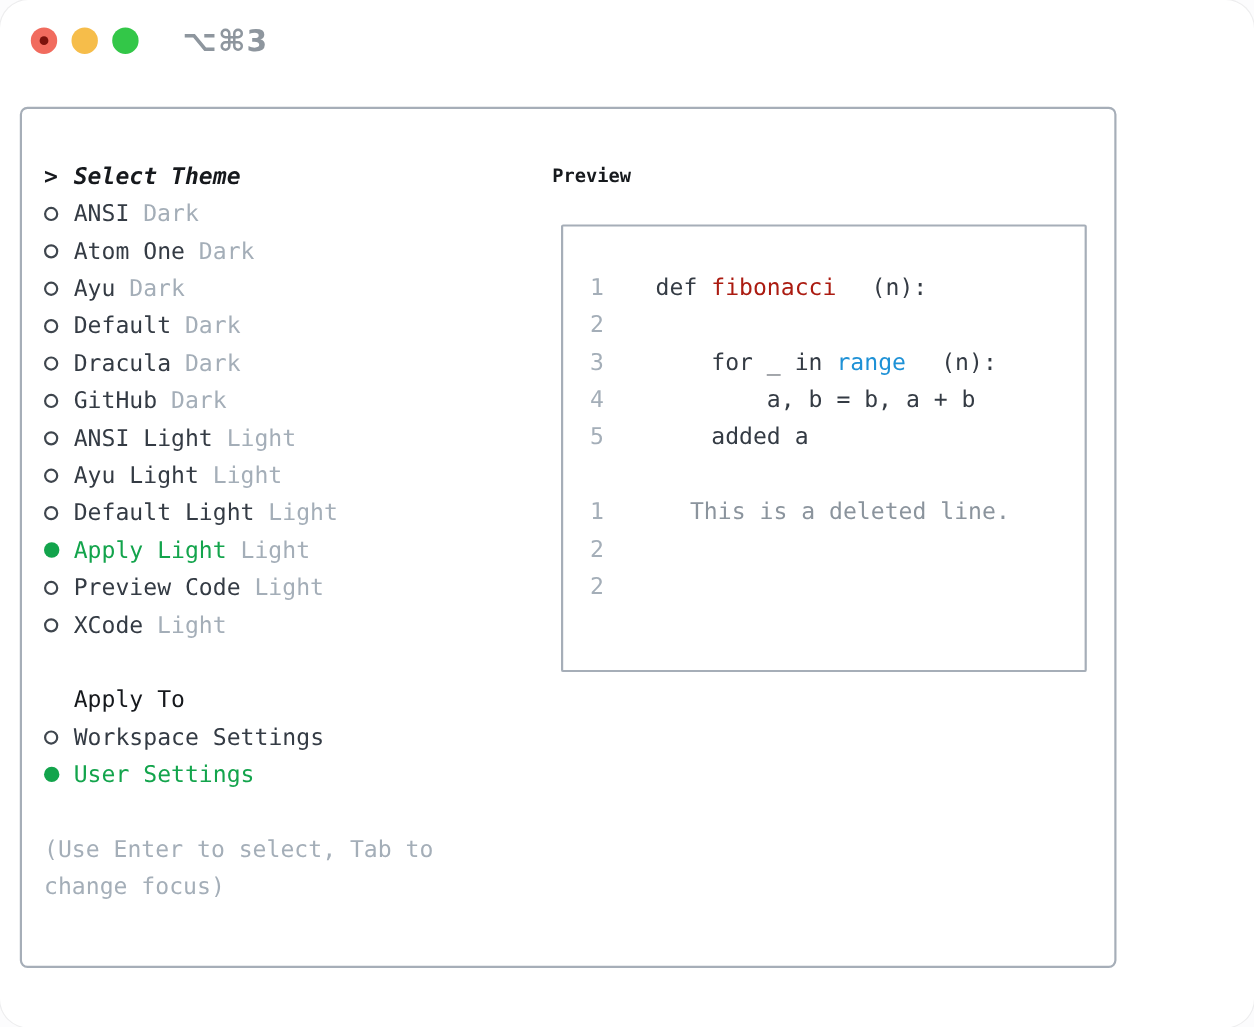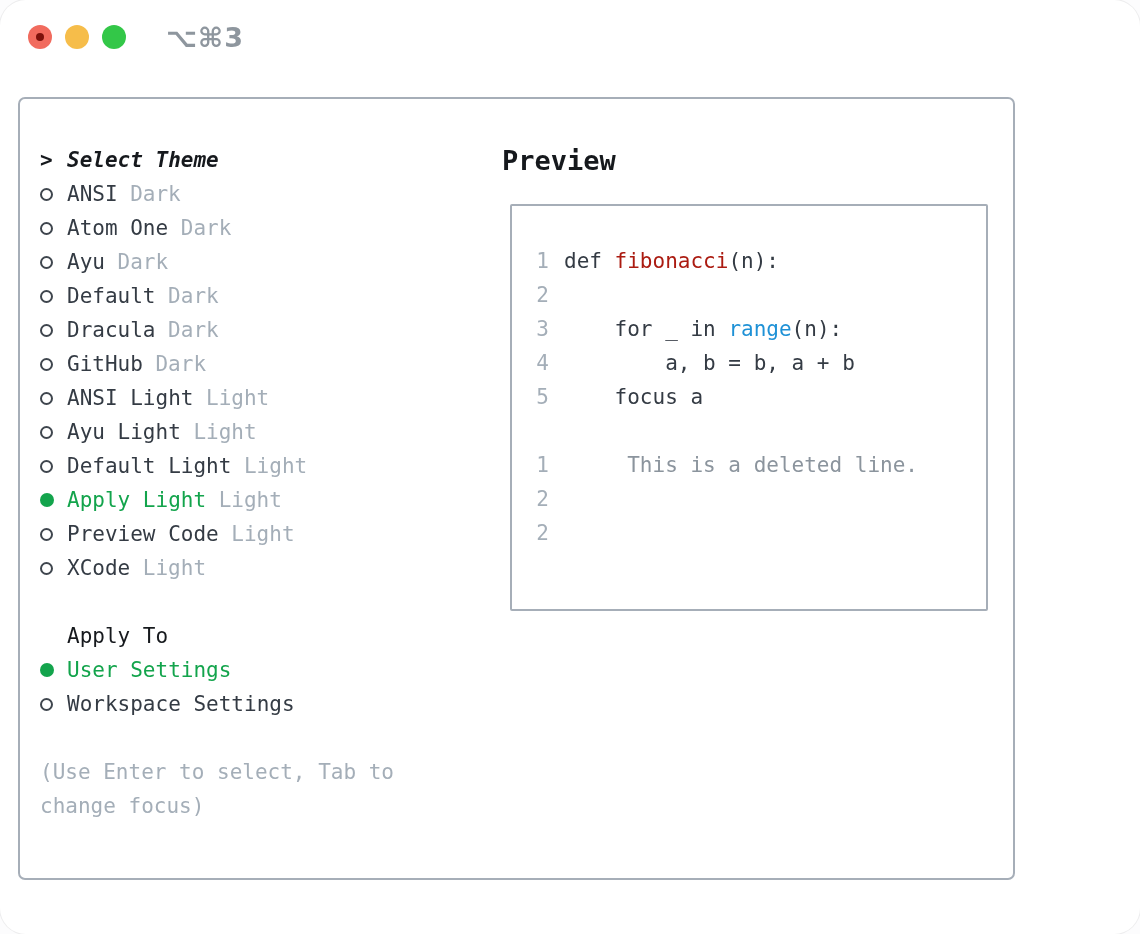--- a/index.html
+++ b/index.html
@@ -68,34 +68,34 @@
   .theme-name.selected{color:var(--green);}
   .theme-variant{color:var(--muted);margin-left:0.6em;white-space:pre;}
   .apply-title{color:var(--text-black);}
   .apply-label.selected{color:var(--green);}
   .spacer{height:34px;}
   .hint{width:420px;line-height:34px;color:var(--muted);}
 
   
   .preview-title{
     position:absolute;left:482px;top:44px;height:34px;display:flex;align-items:center;
-    font-size:27px;font-weight:700;color:var(--text-black);
+    font-size:17px;font-weight:700;color:var(--text-black);
   }
   .preview-box{
     position:absolute;left:490px;top:105px;
     width:478px;height:407px;
     border:2px solid var(--border);
     border-radius:2px;
     padding:38px 0 0 24px;
     overflow:hidden;
   }
   .code-line{display:flex;height:34px;align-items:center;font-size:21px;}
   .lineno{width:13px;flex:none;text-align:right;color:var(--muted);margin-right:15px;}
   .code{white-space:pre;}
-  .sg-code{color:var(--text-dark);}
+  .sg-code{color:var(--text-dark);margin-left:32px;}
   .sg-function{color:var(--func-red);}
   .sg-number{color:var(--num-teal);}
   .sg-builtin{color:var(--builtin-blue);}
   .sg-context{color:var(--context-gray);}
   .sg-deleted{color:var(--diff-red);}
   .sg-added{color:var(--diff-green);}
 </style>
 </head>
 <body>
 
@@ -221,31 +221,31 @@
       <div class="spacer"></div>
 
       <div class="row">
         <span class="marker"></span>
         <span class="apply-title">Apply To</span>
       </div>
 
       <div id="apply-items">
   <div class="row">
     <span class="marker">
+              <span class="bullet"></span>
+            </span>
+    <span class="theme-name apply-label">Workspace Settings</span>
+
+  </div>
+
+  <div class="row">
+    <span class="marker">
               <span class="bullet selected"></span>
             </span>
     <span class="theme-name apply-label selected">User Settings</span>
-
-  </div>
-
-  <div class="row">
-    <span class="marker">
-              <span class="bullet"></span>
-            </span>
-    <span class="theme-name apply-label">Workspace Settings</span>
 
   </div>
 </div>
 
       <div class="spacer"></div>
 
       <div class="hint">(Use Enter to select, Tab to change focus)</div>
     </div>
 
     <div class="preview-title">Preview</div>
@@ -266,21 +266,21 @@
     <span class="code"><span class="sg-code">    for _ in </span><span class="sg-builtin">range</span><span class="sg-code">(n):</span></span>
   </div>
 
   <div class="code-line">
     <span class="lineno">4</span>
     <span class="code"><span class="sg-code">        a, b = b, a + b</span></span>
   </div>
 
   <div class="code-line">
     <span class="lineno">5</span>
-    <span class="code"><span class="sg-code">    focus a</span></span>
+    <span class="code"><span class="sg-code">    added a</span></span>
   </div>
 
   <div class="code-line">
     <span class="lineno"></span>
     <span class="code"></span>
   </div>
 
   <div class="code-line">
     <span class="lineno">1</span>
     <span class="code"><span class="sg-context">     This is a deleted line.</span></span>

